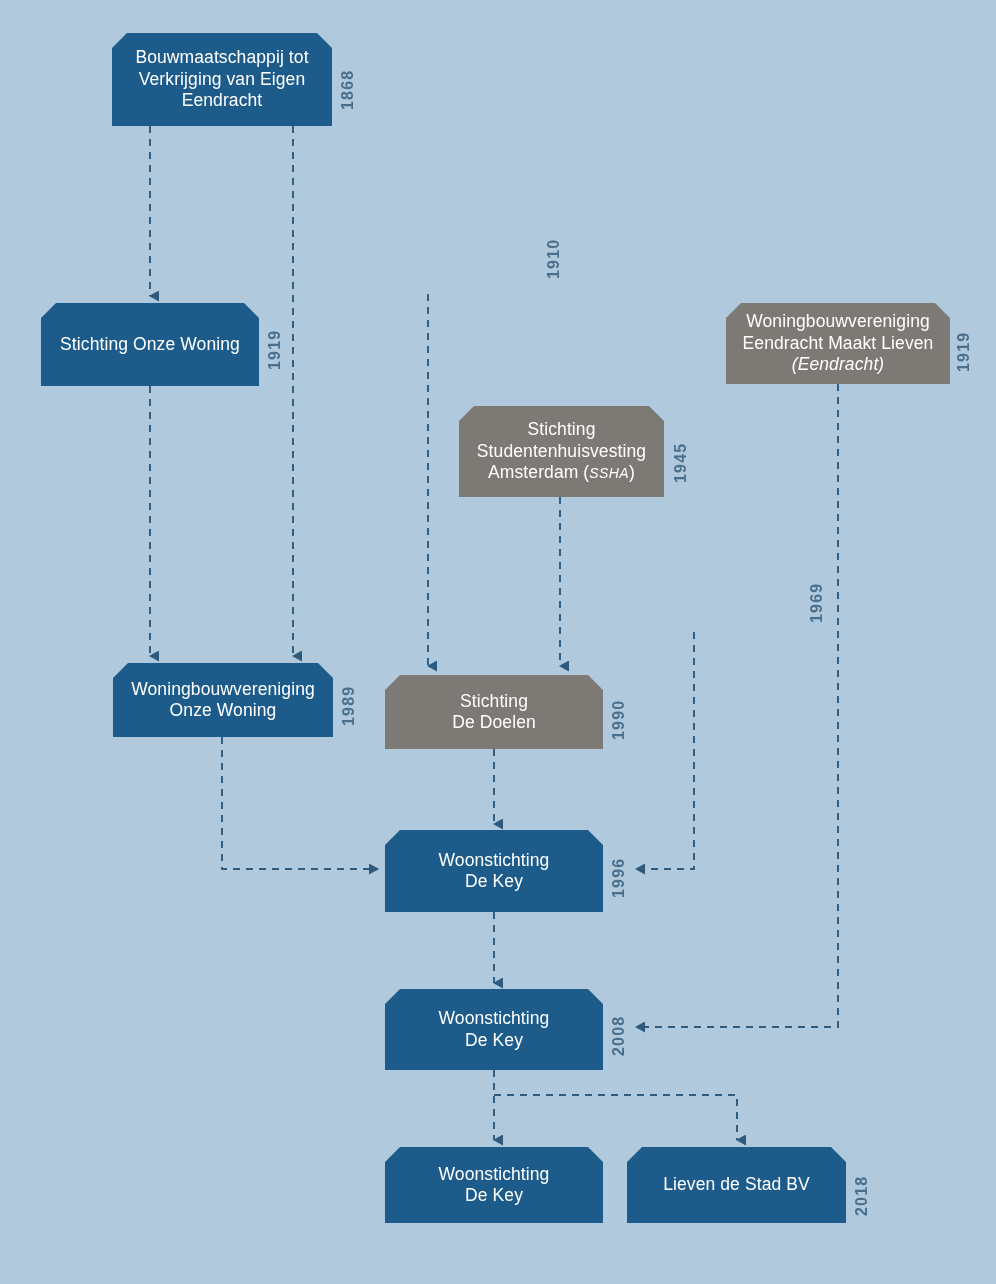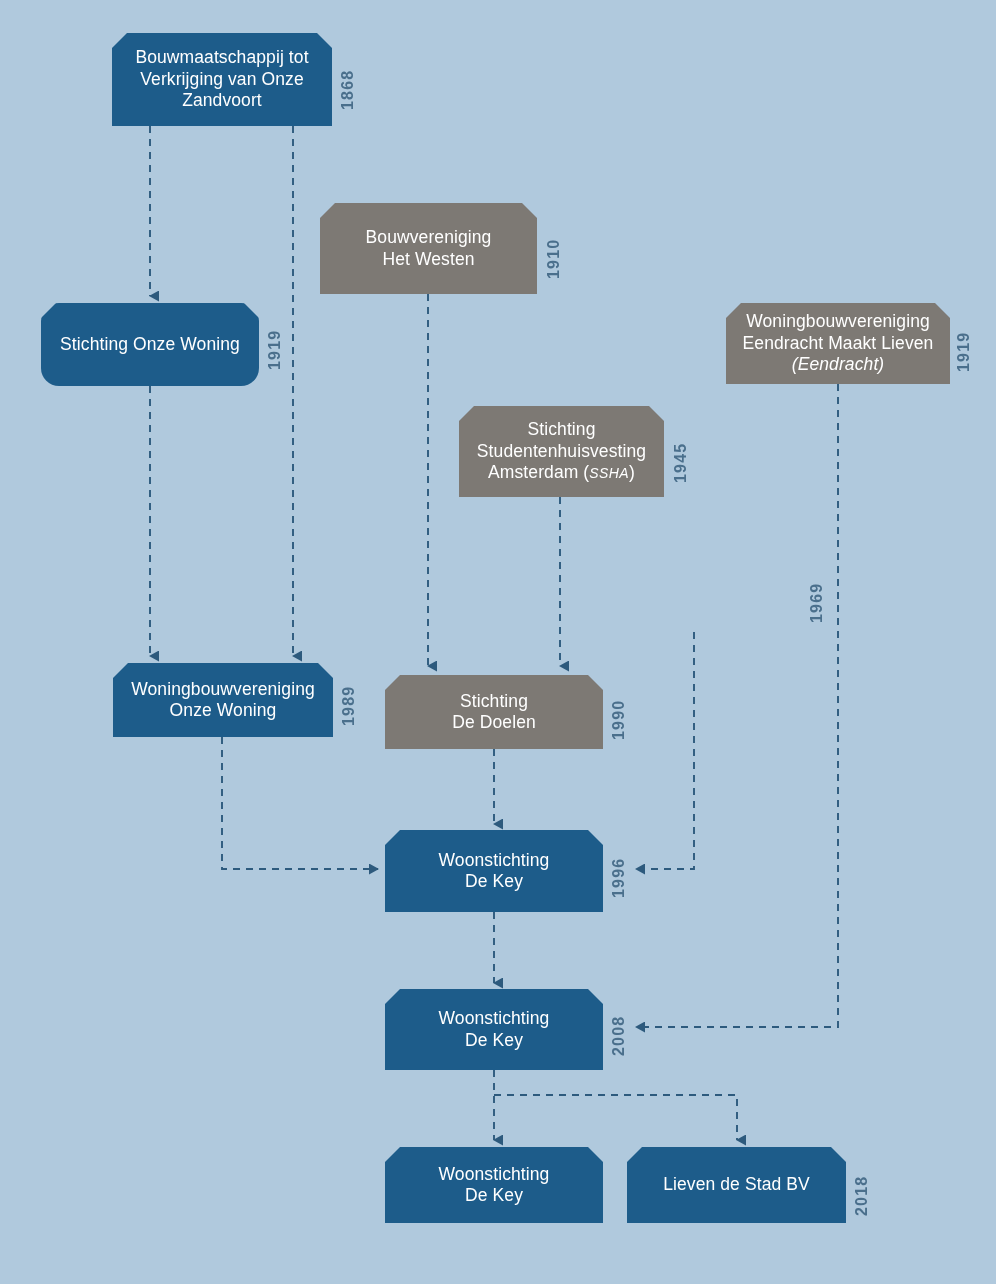--- a/index.html
+++ b/index.html
@@ -97,35 +97,29 @@
 
       <path d="M494,1070 L494,1140" marker-end="url(#arrowDown)"></path>
 
       <path d="M494,1095 L737,1095 L737,1140" marker-end="url(#arrowDown)"></path>
     </g>
   </svg>
 
   <div class="node blue" style="left:112px; top:33px; width:220px; height:93px;">
     <span class="label">
       <span>Bouwmaatschappij tot</span><br>
-      <span>Verkrijging van Onze</span><br>
-      <span>Zandvoort</span>
+      <span>Verkrijging van Eigen</span><br>
+      <span>Eendracht</span>
     </span>
   </div>
   <div class="year" style="left:339px; top:110px;">1868</div>
 
-  <div class="node gray" style="left:320px; top:203px; width:217px; height:91px;">
-    <span class="label">
-      <span>Bouwvereniging</span><br>
-      <span>Het Westen</span>
-    </span>
-  </div>
   <div class="year" style="left:545px; top:279px;">1910</div>
 
-  <div class="node blue" style="left:41px; top:303px; width:218px; height:83px;border-radius:18px;">
+  <div class="node blue" style="left:41px; top:303px; width:218px; height:83px;">
     <span class="label">
       <span>Stichting Onze Woning</span>
     </span>
   </div>
   <div class="year" style="left:266px; top:370px;">1919</div>
 
   <div class="node gray" style="left:726px; top:303px; width:224px; height:81px;">
     <span class="label">
       <span>Woningbouwvereniging</span><br>
       <span>Eendracht Maakt Lieven</span><br>

